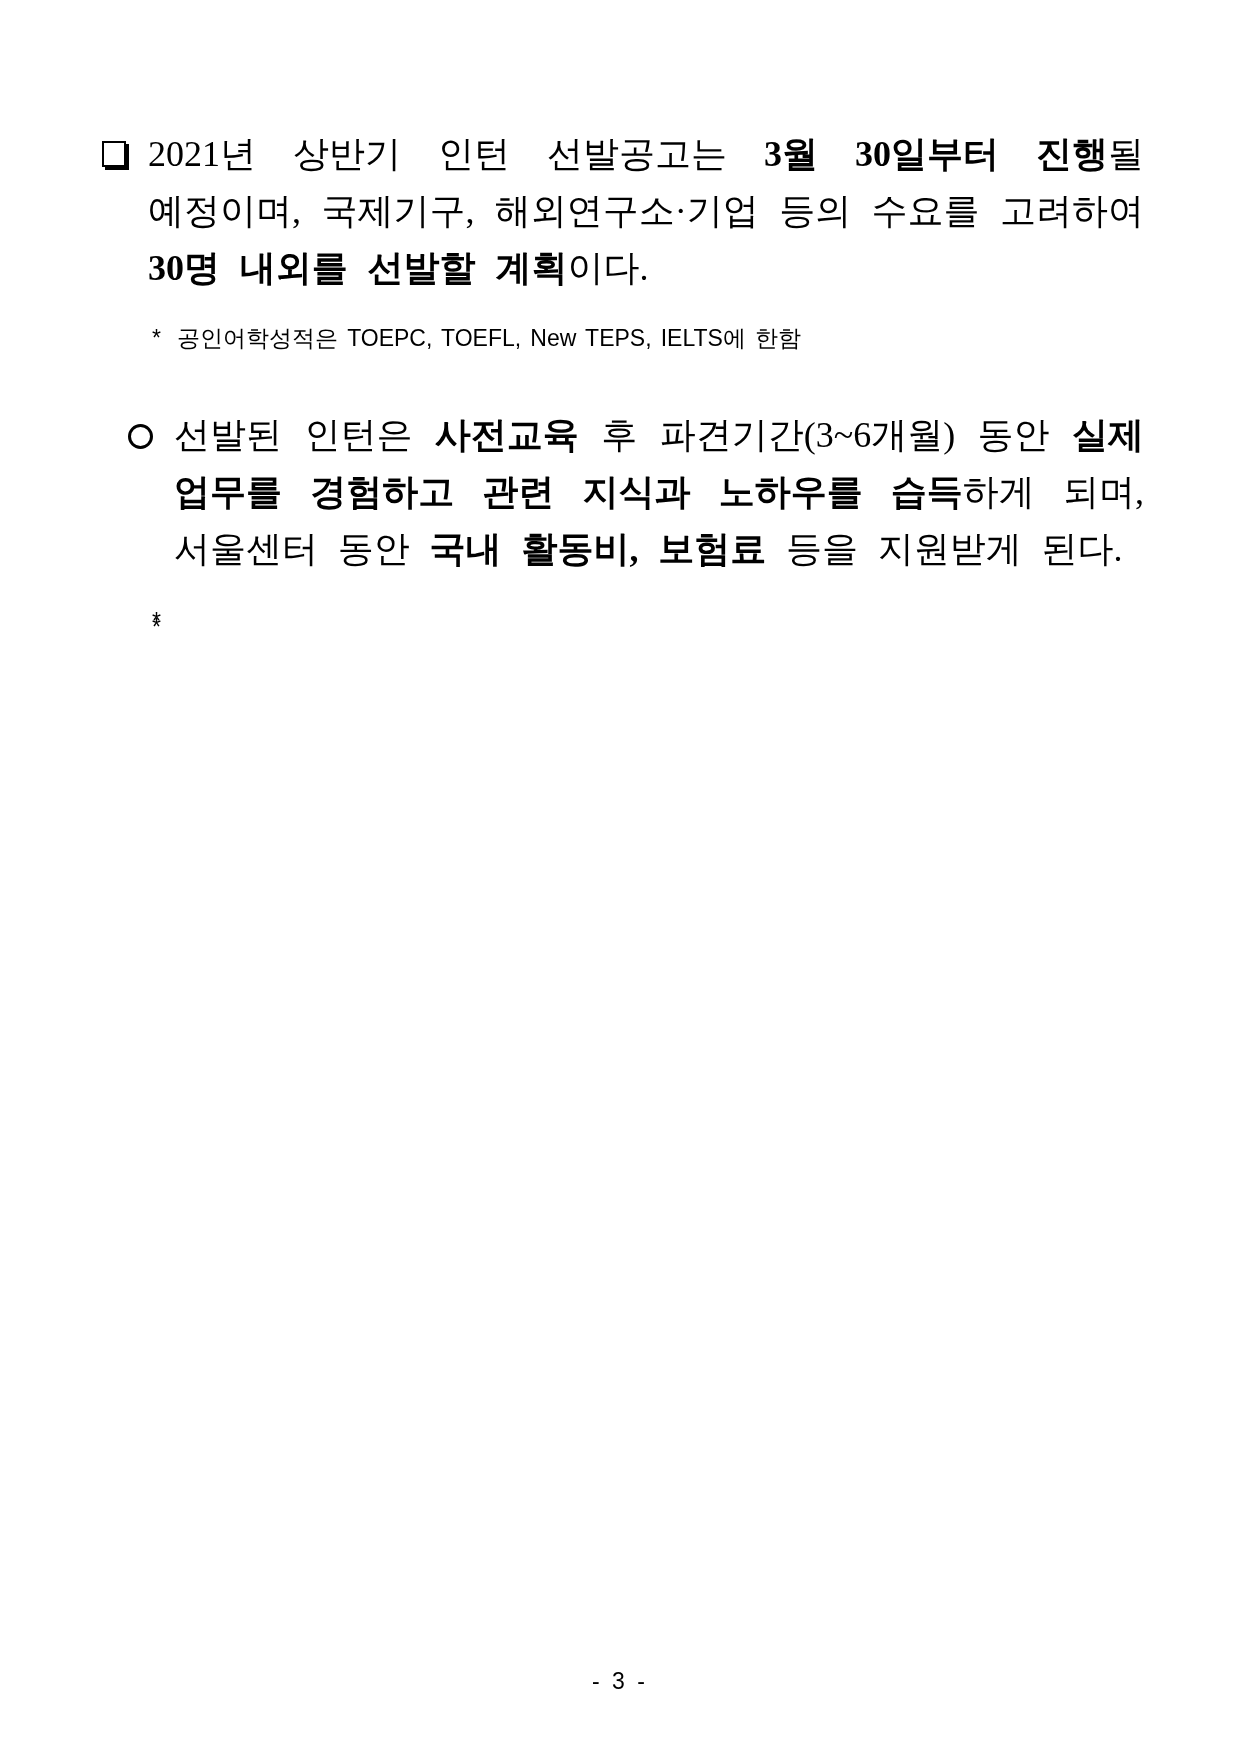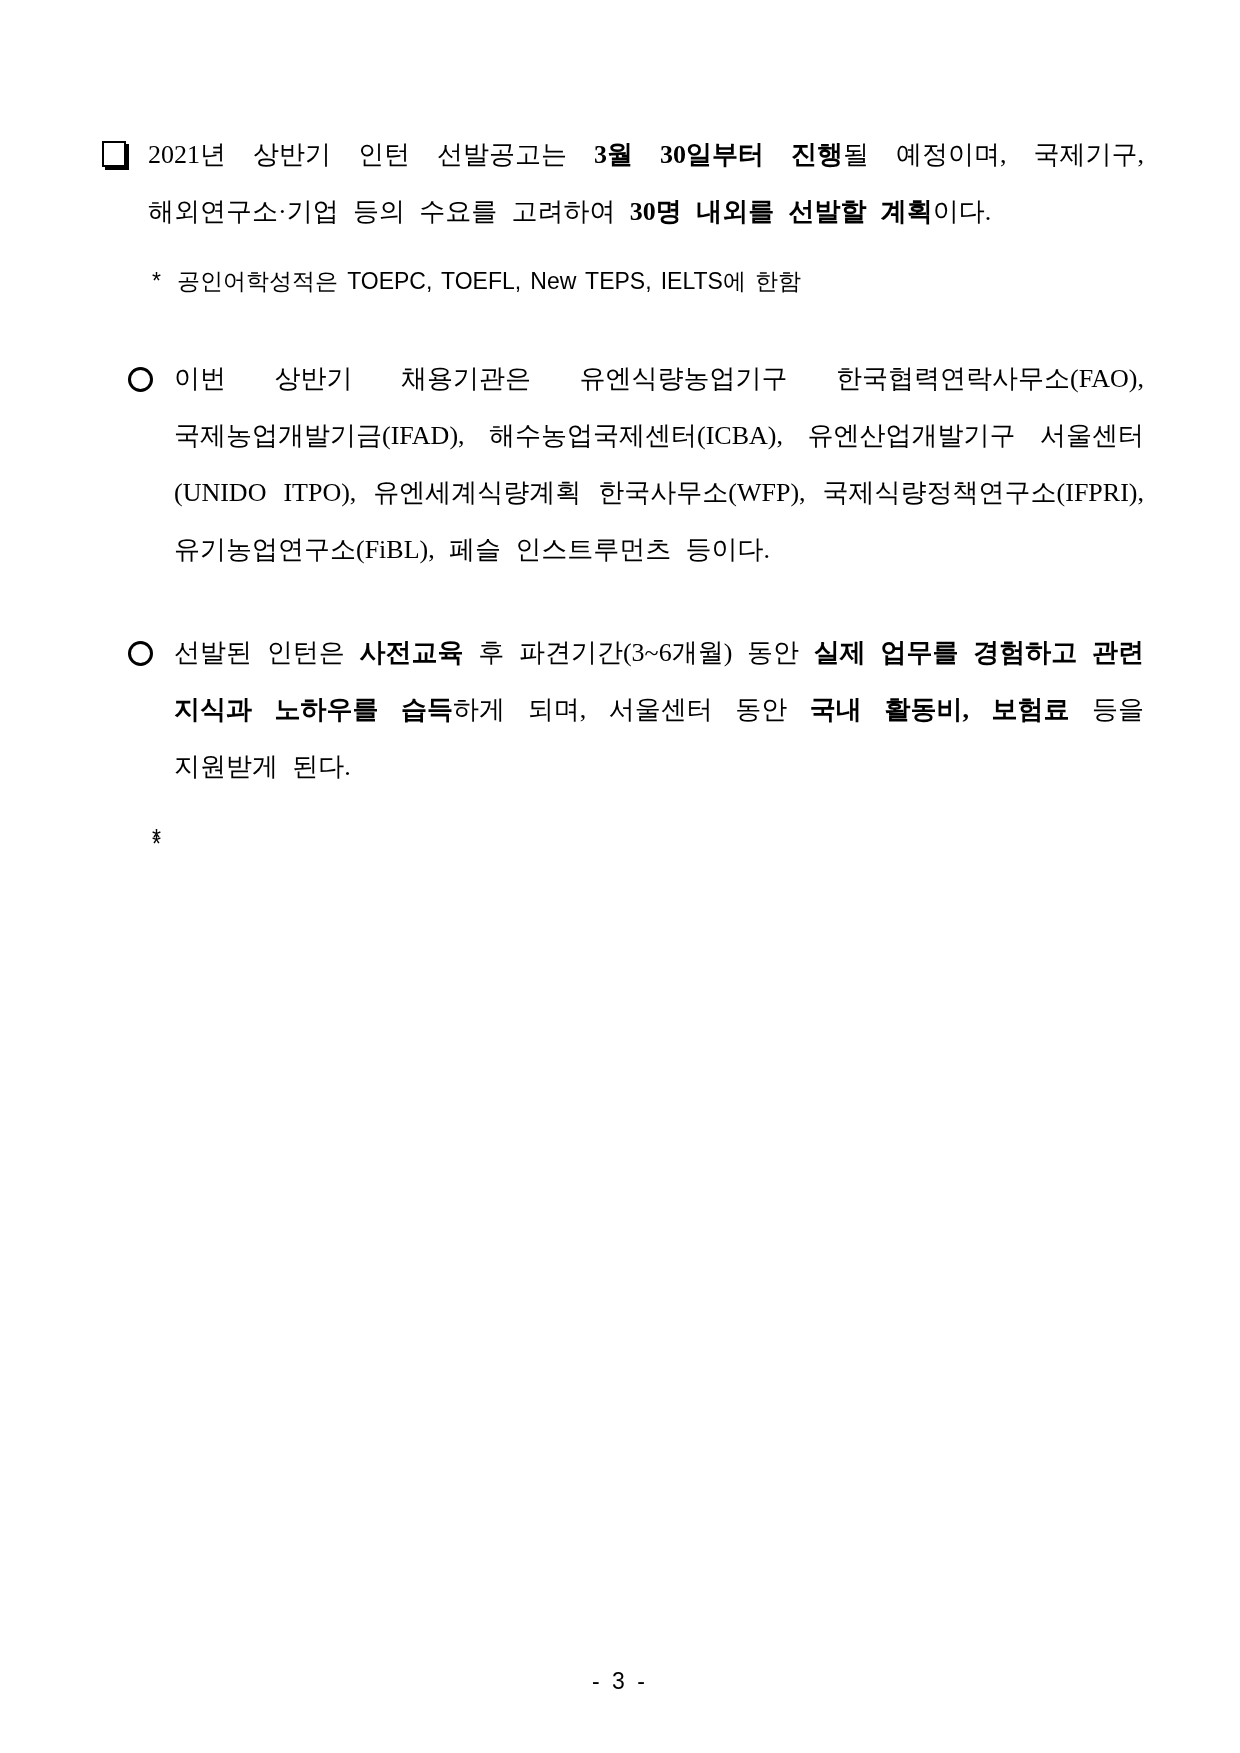--- a/index.html
+++ b/index.html
@@ -9,21 +9,21 @@
     background: #ffffff;
     color: #000000;
     font-family: "Liberation Serif", "DejaVu Serif", serif;
     position: relative;
     overflow: hidden;
   }
   .content { padding: 126px 96px 0 100px; }
 
   .para {
     position: relative;
-    font-size: 26px;
+    font-size: 36px;
     line-height: 57px;
     text-align: justify;
     word-break: keep-all;
     word-spacing: 0.30em;
   }
   .para .b { font-weight: bold; }
 
   
   .lvl1 { padding-left: 48px; }
   .bullet-sq {
@@ -100,24 +100,20 @@
     <span><span>2021년 상반기 인턴 선발공고는 </span><span class="b">3월 30일부터 진행</span><span>될 예정이며, 국제기구, 해외연구소·기업 등의 수요를 고려하여 </span><span class="b">30명 내외를 선발할 계획</span><span>이다.</span></span>
   </div>
 
 
 
   <div class="fn mt-f1">
     <span class="marker">*</span>
     <span><span>공인어학성적은 TOEPC, TOEFL, New TEPS, IELTS에 한함</span></span>
   </div>
 
-  <div class="para lvl2 mt-b4">
-    <span class="bullet-ci"></span>
-    <span><span>이번 상반기 채용기관은 유엔식량농업기구 한국협력연락사무소(FAO), 국제농업개발기금(IFAD), 해수농업국제센터(ICBA), 유엔산업개발기구 서울센터(UNIDO ITPO), 유엔세계식량계획 한국사무소(WFP), 국제식량정책연구소(IFPRI), 유기농업연구소(FiBL), 페슬 인스트루먼츠 등이다.</span></span>
-  </div>
 
   <div class="para lvl2 mt-b5">
     <span class="bullet-ci"></span>
     <span><span>선발된 인턴은 </span><span class="b">사전교육</span><span> 후 파견기간(3~6개월) 동안 </span><span class="b">실제 업무를 경험하고 관련 지식과 노하우를 습득</span><span>하게 되며, 서울센터 동안 </span><span class="b">국내 활동비, 보험료</span><span> 등을 지원받게 된다.</span></span>
   </div>
 
   <div class="fn mt-f2">
     <span class="marker">*</span>
   </div>
 

